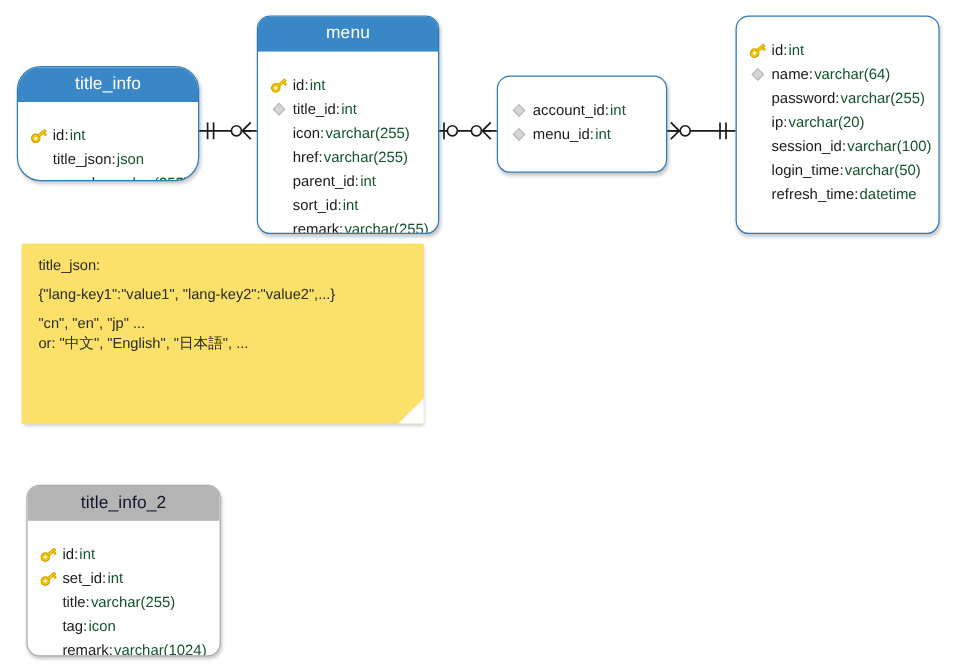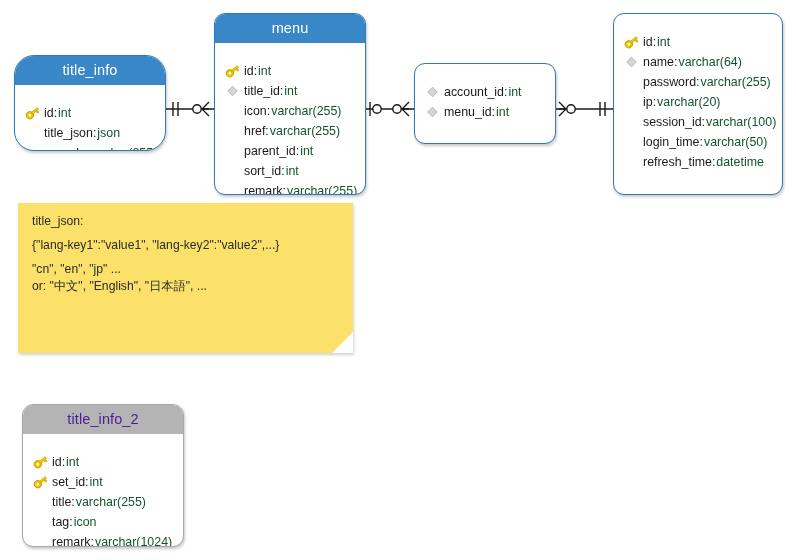--- a/index.html
+++ b/index.html
@@ -40,21 +40,21 @@
     background: #3a87c8;
     color: #ffffff;
     font-size: 14.5px;
     text-align: center;
     line-height: 29px;
     height: 29px;
     letter-spacing: 0.1px;
   }
   .entity.gray .entity-header {
     background: #b4b4b4;
-    color: #4c1d95;
+    color: #0f172a;
   }
 
   .entity-body {
     padding: 18px 0 8px 0;
   }
 
   .field-row {
     display: flex;
     align-items: center;
     height: 20px;

